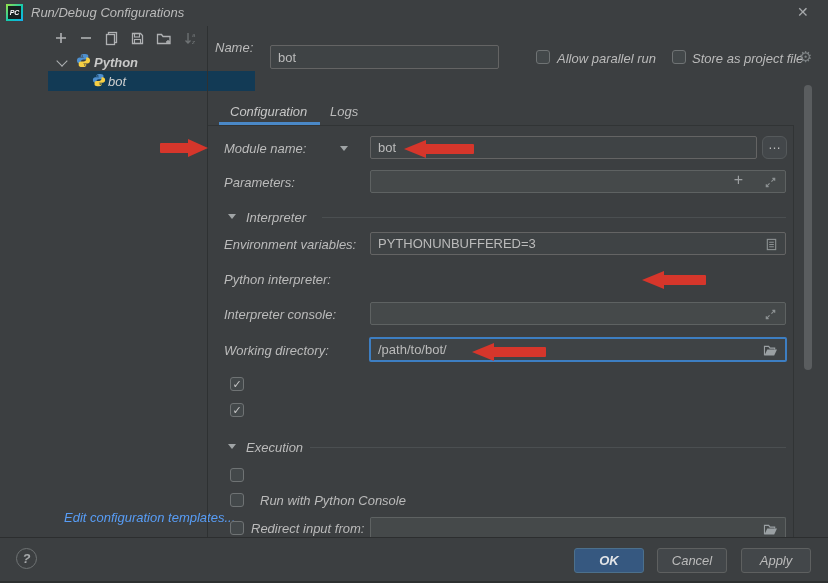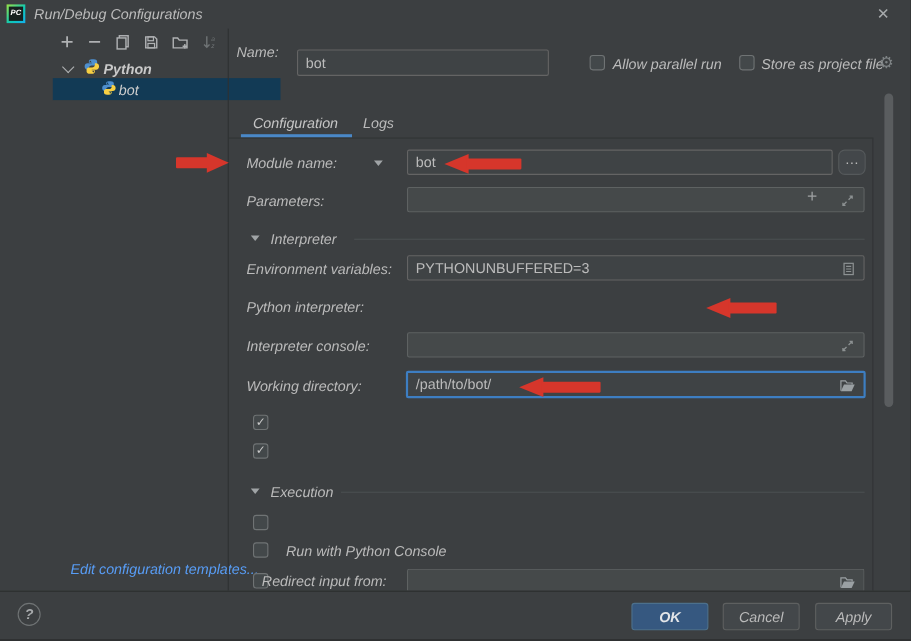--- a/index.html
+++ b/index.html
@@ -235,21 +235,21 @@
   <div class="abs chev-down" style="left:228px;top:444px;"></div>
   <div class="abs label" style="left:246px;top:440px;">Execution</div>
   <div class="hline" style="left:310px;top:447px;width:476px;"></div>
 
   <div class="checkbox" style="left:230px;top:468px;"></div>
 
   <div class="checkbox" style="left:230px;top:493px;"></div>
   <div class="abs label" style="left:260px;top:493px;">Run with Python Console</div>
 
   <div class="checkbox" style="left:230px;top:521px;"></div>
-  <div class="abs label" style="left:238px;top:521px;">Redirect input from:</div>
+  <div class="abs label" style="left:251px;top:521px;">Redirect input from:</div>
   <div class="field lighter" style="left:370px;top:517px;width:416px;height:20px;border-bottom:none;border-radius:2px 2px 0 0;">
     <span class="icon-btn" style="right:7px;top:4px;width:15px;height:14px;">
       <svg width="15" height="13" viewBox="0 0 16 14">
           <path d="M1.5 12V2.5h4.5L7.5 4.5h5V6" fill="none" stroke="#9AA0A3" stroke-width="1.2"></path>
           <path d="M1.5 12.5h10.5l3-6.5H4.5z" fill="#9AA0A3"></path>
         </svg>
     </span>
   </div>
 
   <div class="scroll-thumb"></div>

